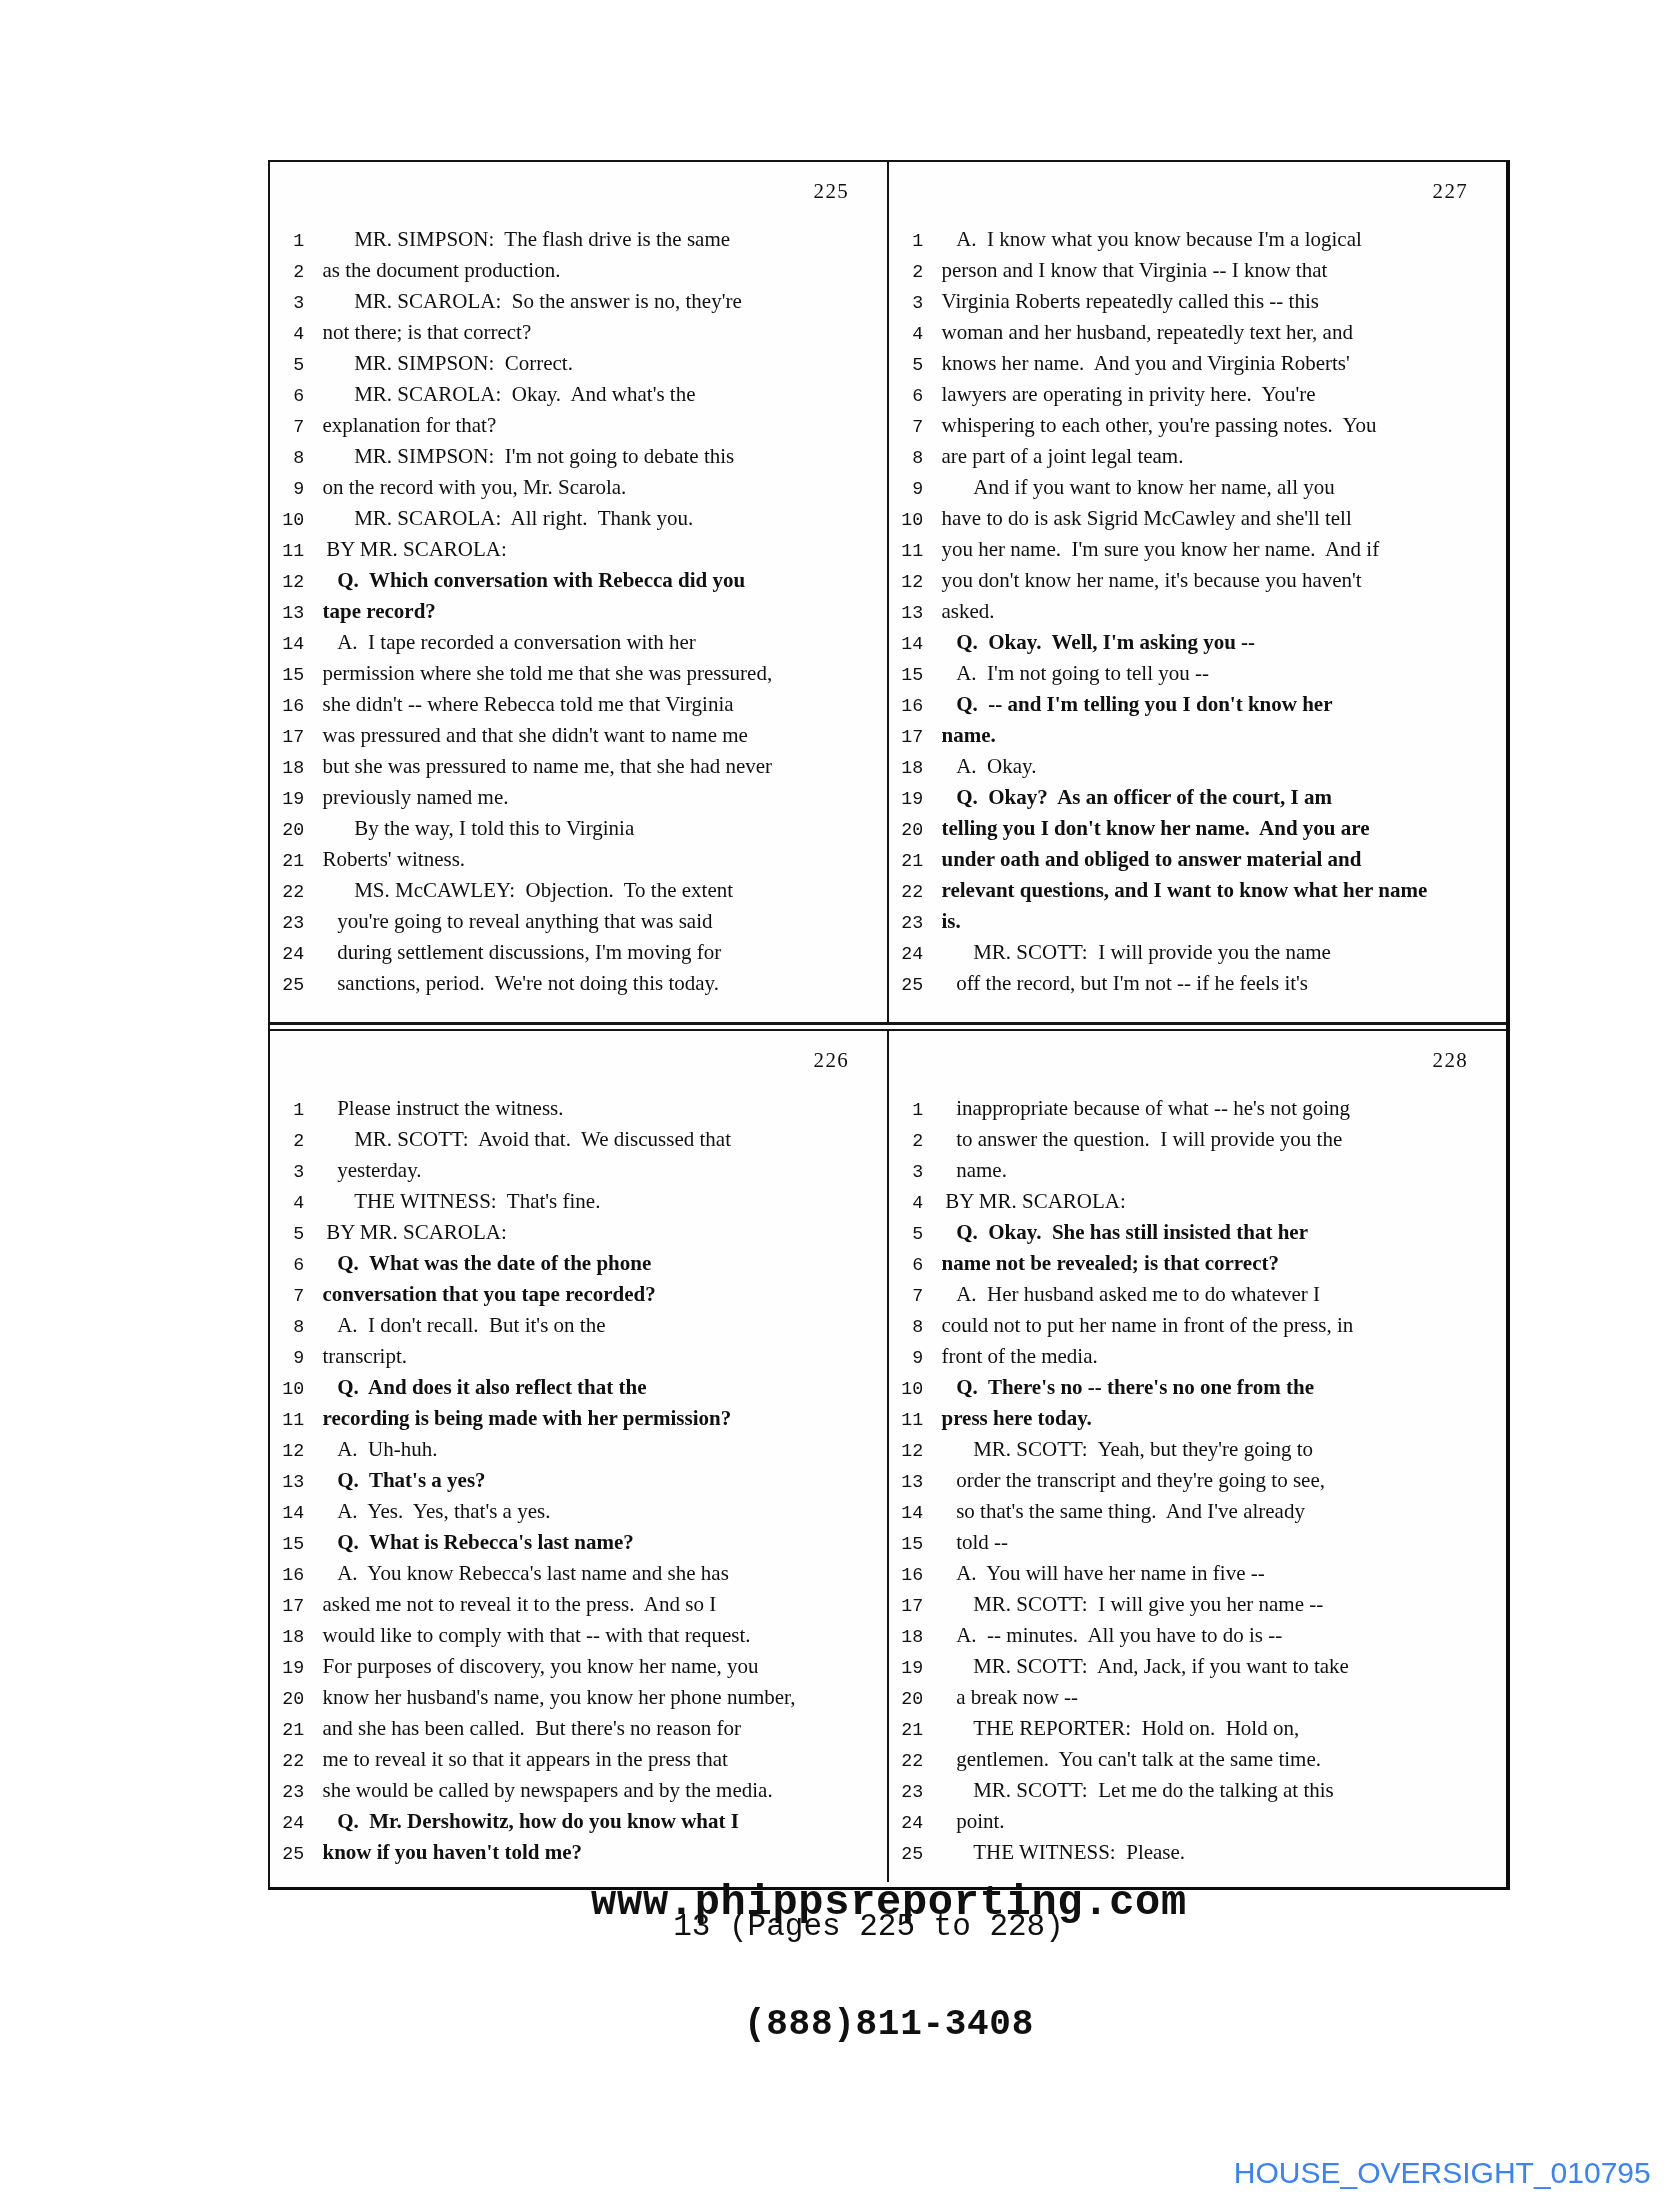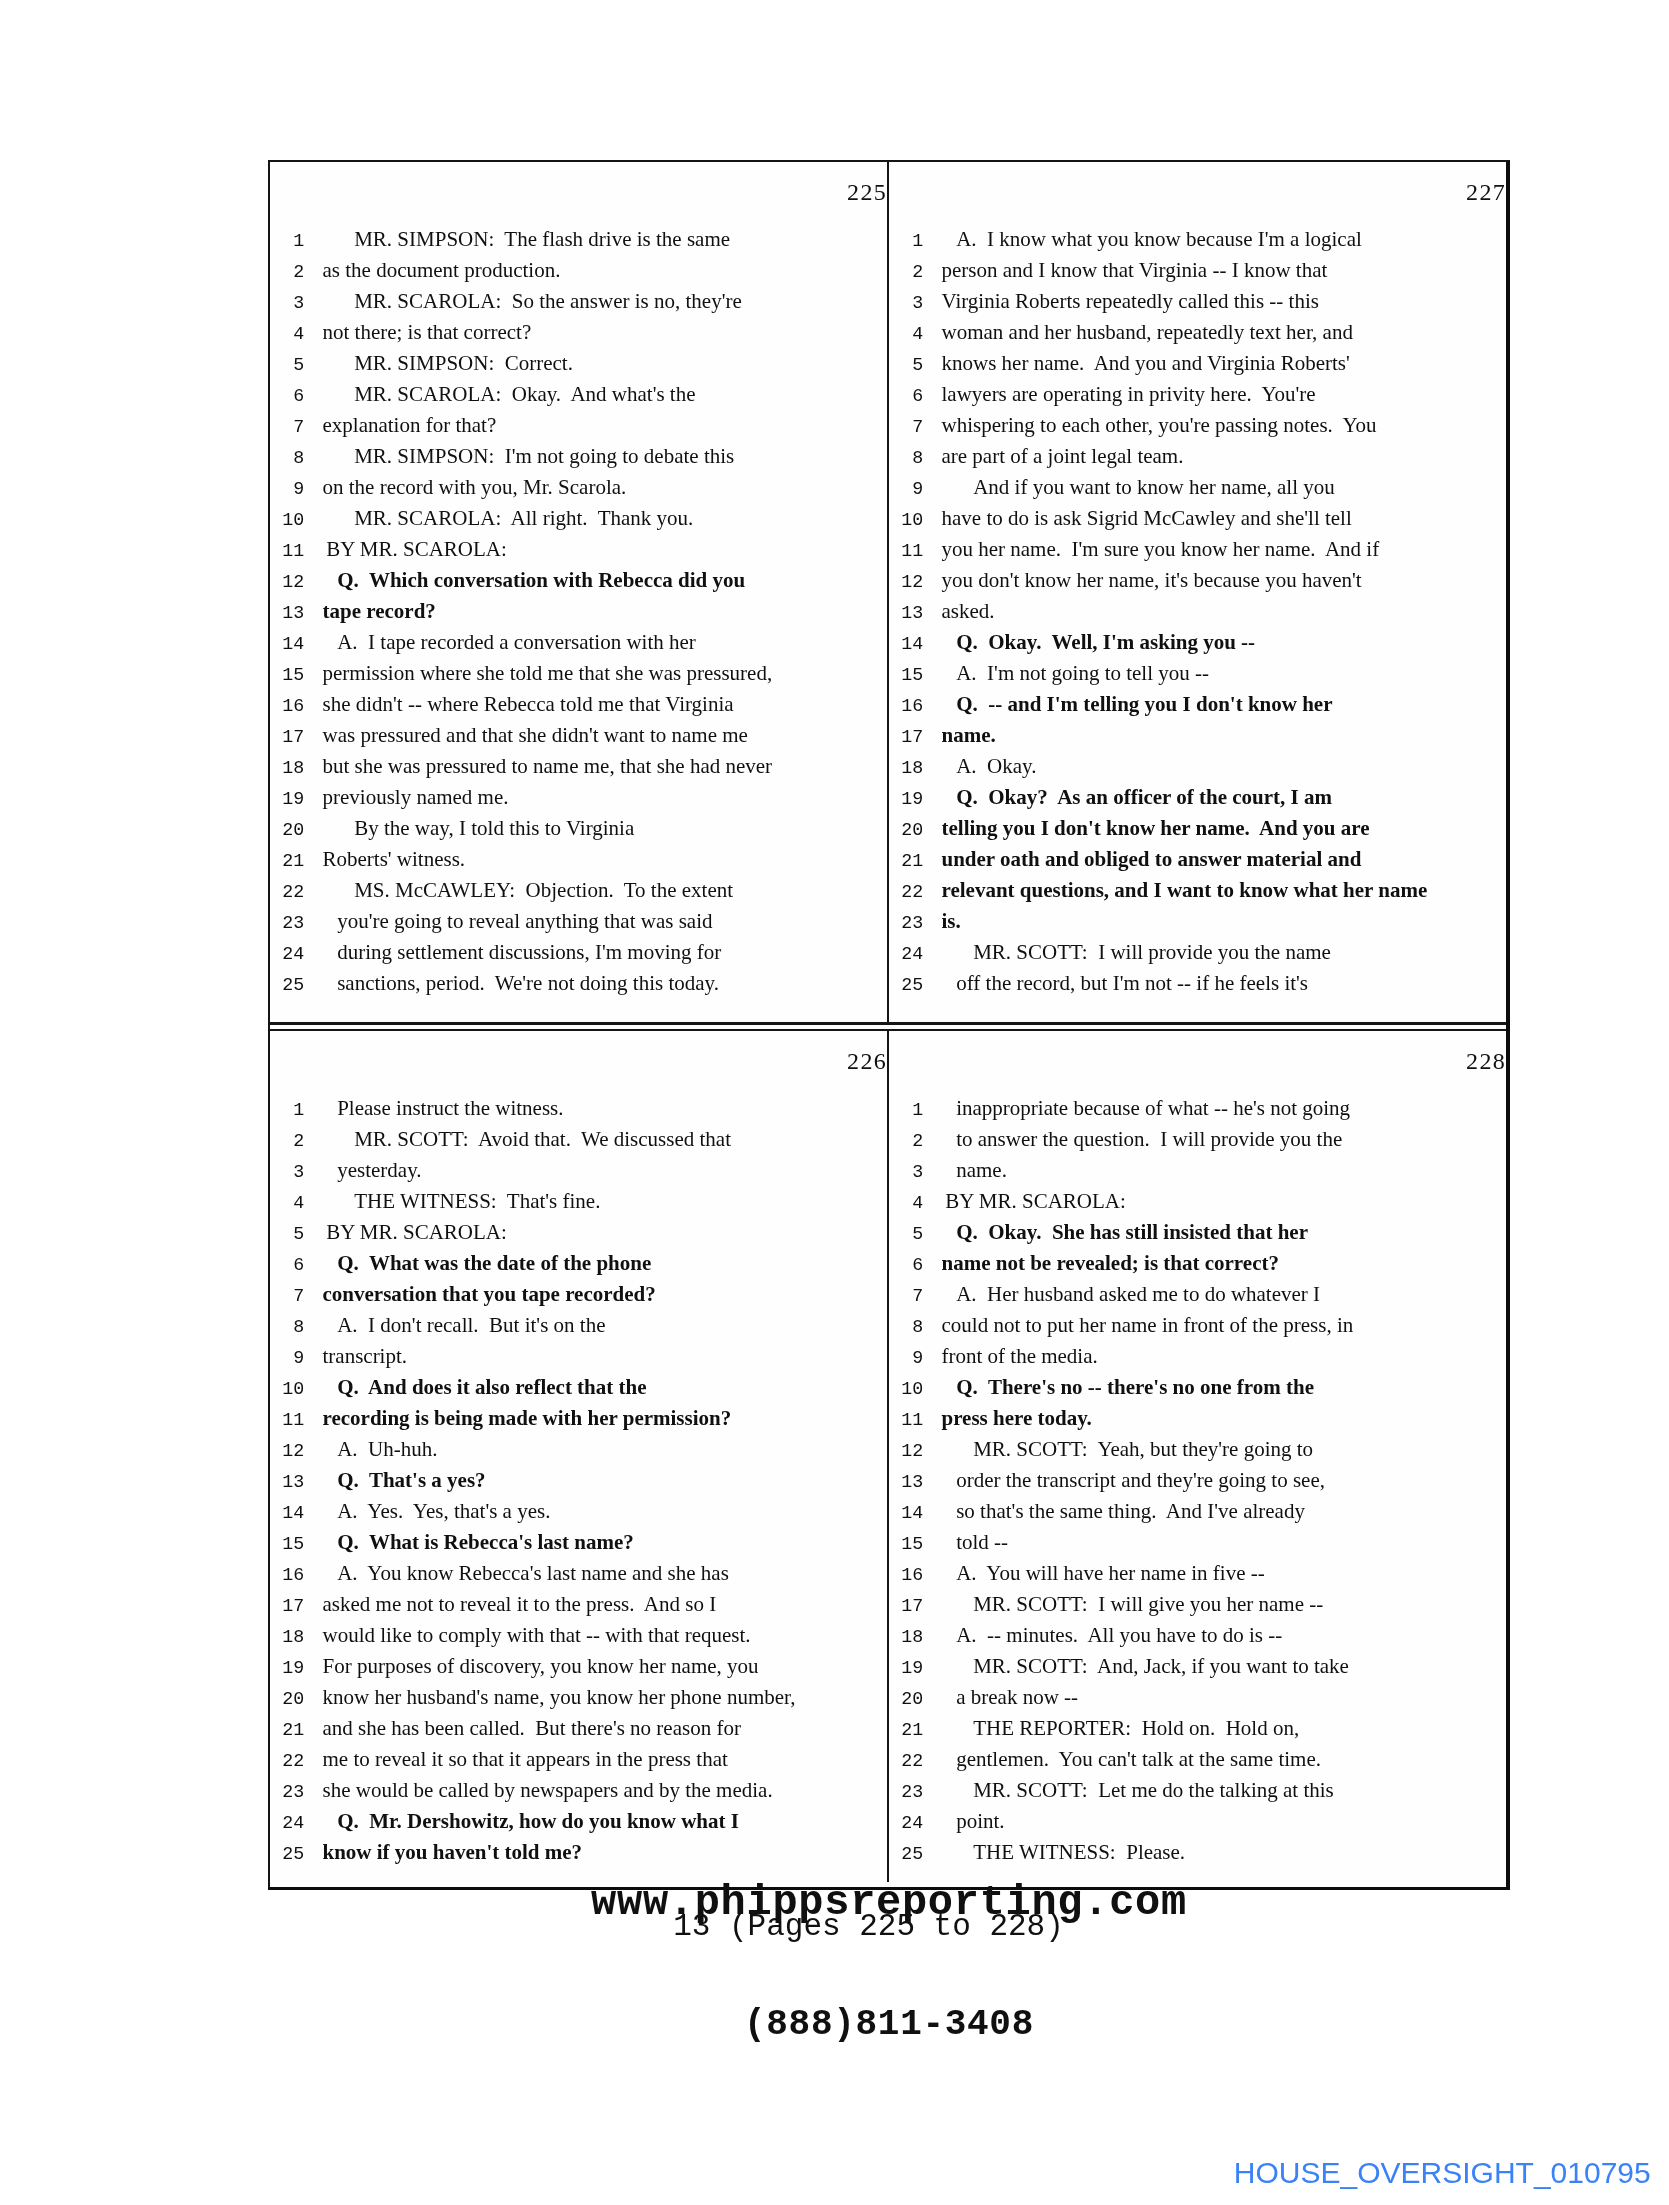--- a/index.html
+++ b/index.html
@@ -46,21 +46,22 @@
     box-sizing: border-box;
     padding: 17px 0 0 5.2px;
     overflow: hidden;
   }
   .cell.right {
     border-left: 2.6px solid #141414;
   }
   .pagenum {
     height: 48px;
     text-align: right;
-    font-size: 24px;
+    padding-right: 38px;
+    font-size: 21px;
     letter-spacing: 1.3px;
   }
   .line {
     height: 31px;
     display: flex;
     align-items: baseline;
     white-space: pre;
     overflow: hidden;
   }
   .ln {

